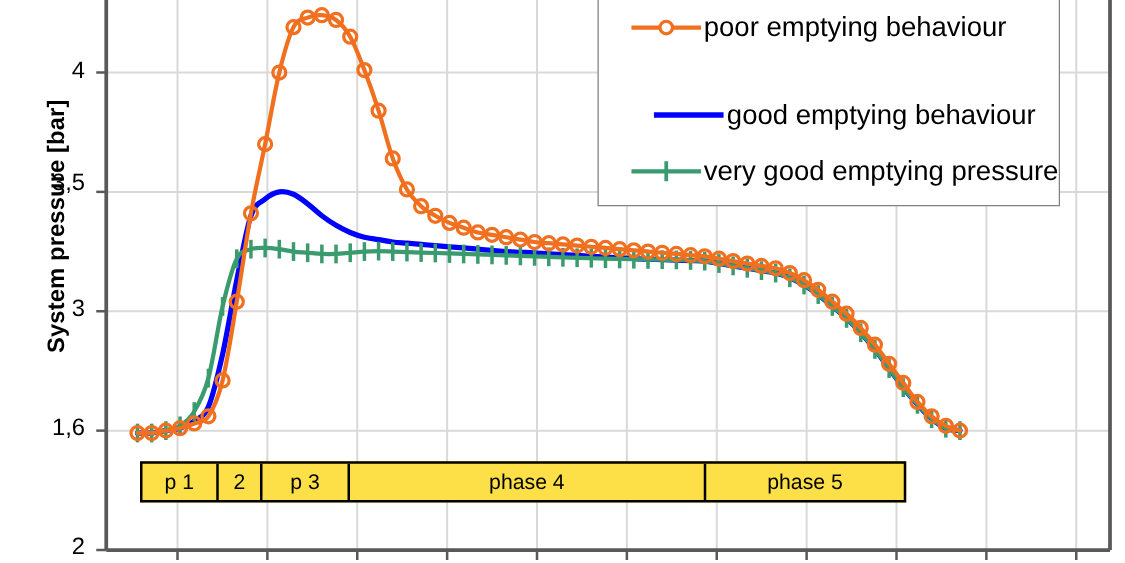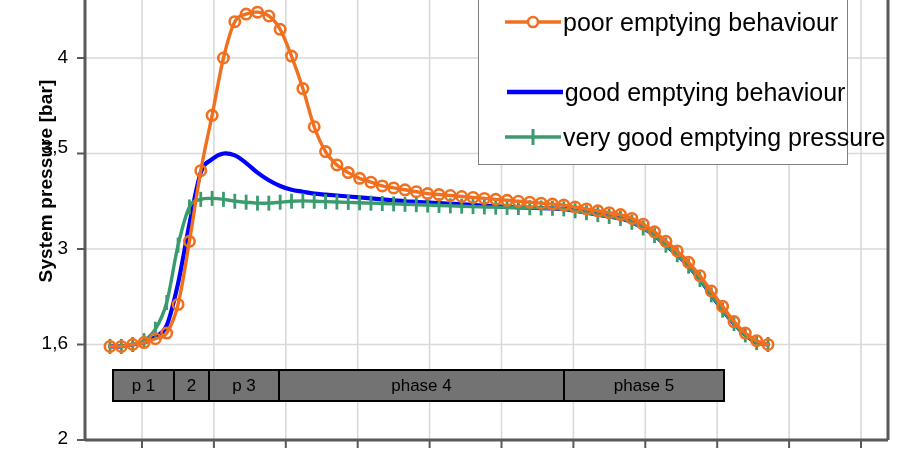--- a/index.html
+++ b/index.html
@@ -63,33 +63,33 @@
     align-items: center;
   }
   .legend-swatch {
     position: relative;
     width: 56px;
     height: 26px;
     margin-left: 26px;
     flex: 0 0 auto;
   }
   .legend-label {
-    font-size: 25px;
+    font-size: 22px;
     color: #000000;
     white-space: nowrap;
     margin-left: 2px;
   }
   .phase-bar {
     position: absolute;
     left: 112px;
     top: 369px;
     height: 33px;
     border: 2.5px solid #000000;
     box-sizing: border-box;
-    background: #737373;
+    background: #fde047;
     display: flex;
   }
   .phase-cell {
     border-right: 2.5px solid #000000;
     box-sizing: border-box;
     display: flex;
     align-items: center;
     justify-content: center;
     font-size: 17px;
     color: #000000;

